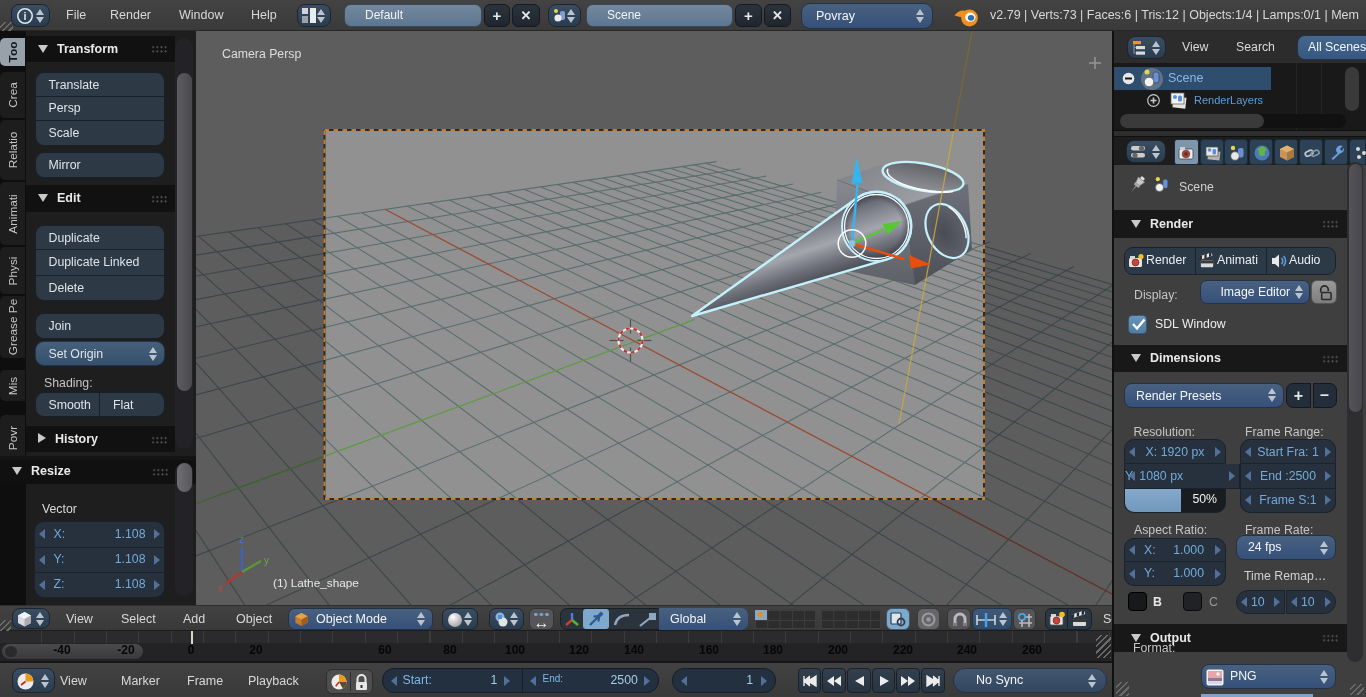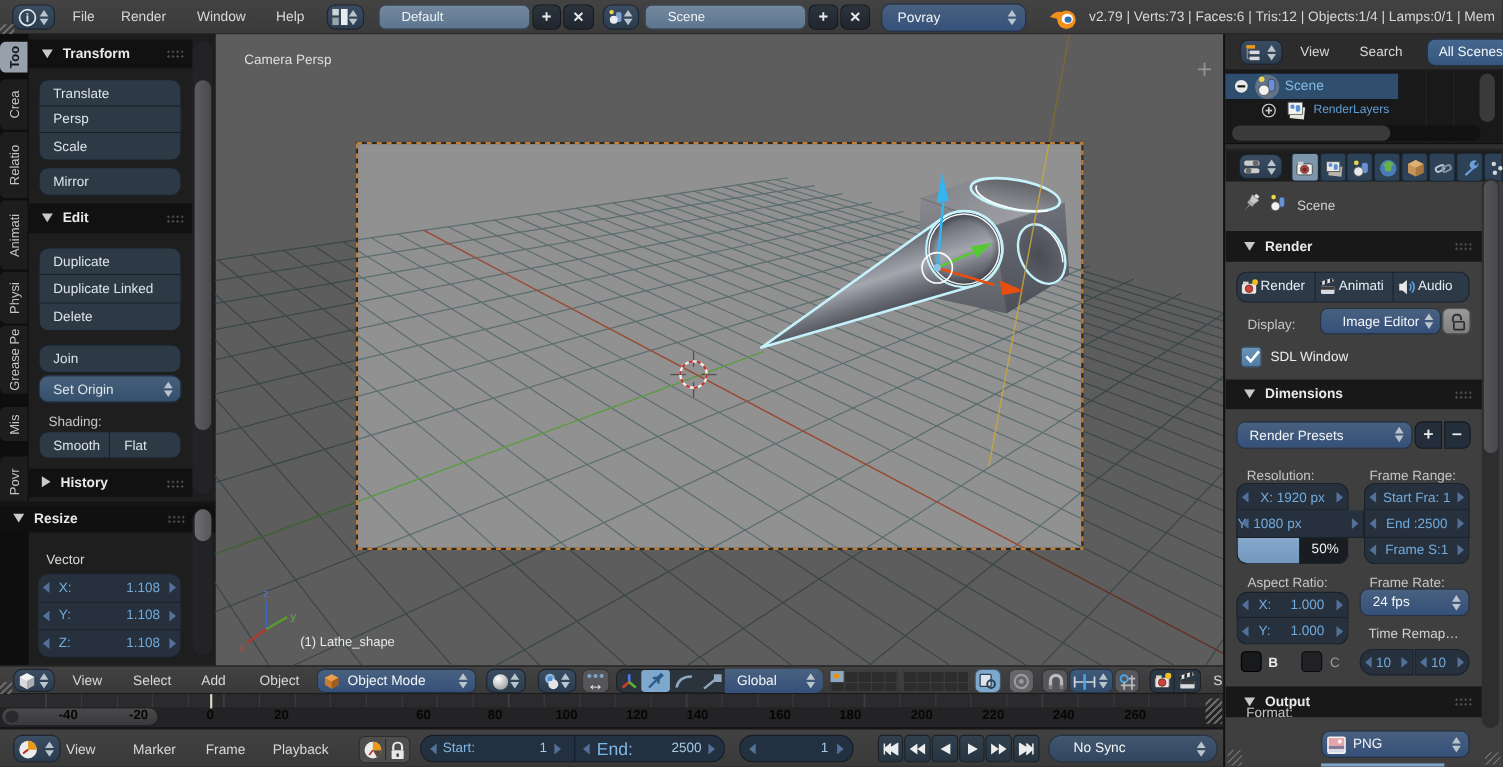--- a/index.html
+++ b/index.html
@@ -482,21 +482,21 @@
         <rect x="6.5" y="11" width="2" height="3" fill="#333"></rect>
       </svg>
  </div>
  <div class="abs" style="left:381.5px;top:5px;width:277.5px;height:25px;background:#22303f;border:1px solid #151d26;border-radius:12px">
   <div style="position:absolute;left:139px;top:0;width:1px;height:23px;background:#151d26"></div>
   <span class="larr" style="left:8px"></span>
   <span style="position:absolute;left:20px;top:4px;color:#7db8e8;font-size:12.3px">Start:</span>
   <span style="position:absolute;left:108px;top:4px;color:#a8cce8;font-size:12.3px">1</span>
   <span class="rarr" style="right:148px"></span>
   <span class="larr" style="left:147px"></span>
-  <span style="position:absolute;left:160px;top:4px;color:#7db8e8;font-size:16px">End:</span>
+  <span style="position:absolute;left:160px;top:4px;color:#7db8e8;font-size:10px">End:</span>
   <span style="position:absolute;left:228px;top:4px;color:#a8cce8;font-size:12.3px">2500</span>
   <span class="rarr" style="right:8px"></span>
  </div>
  <div class="abs" style="left:672px;top:5px;width:104px;height:25px;background:#22303f;border:1px solid #151d26;border-radius:12px">
   <span class="larr" style="left:8px"></span>
   <span style="position:absolute;right:22px;top:4px;color:#a8cce8;font-size:12.3px">1</span>
   <span class="rarr" style="right:8px"></span>
  </div>
  <div class="abs" style="left:797.5px;top:5px;width:148.5px;height:25px">
   <div class="pbtn" style="left:0">

